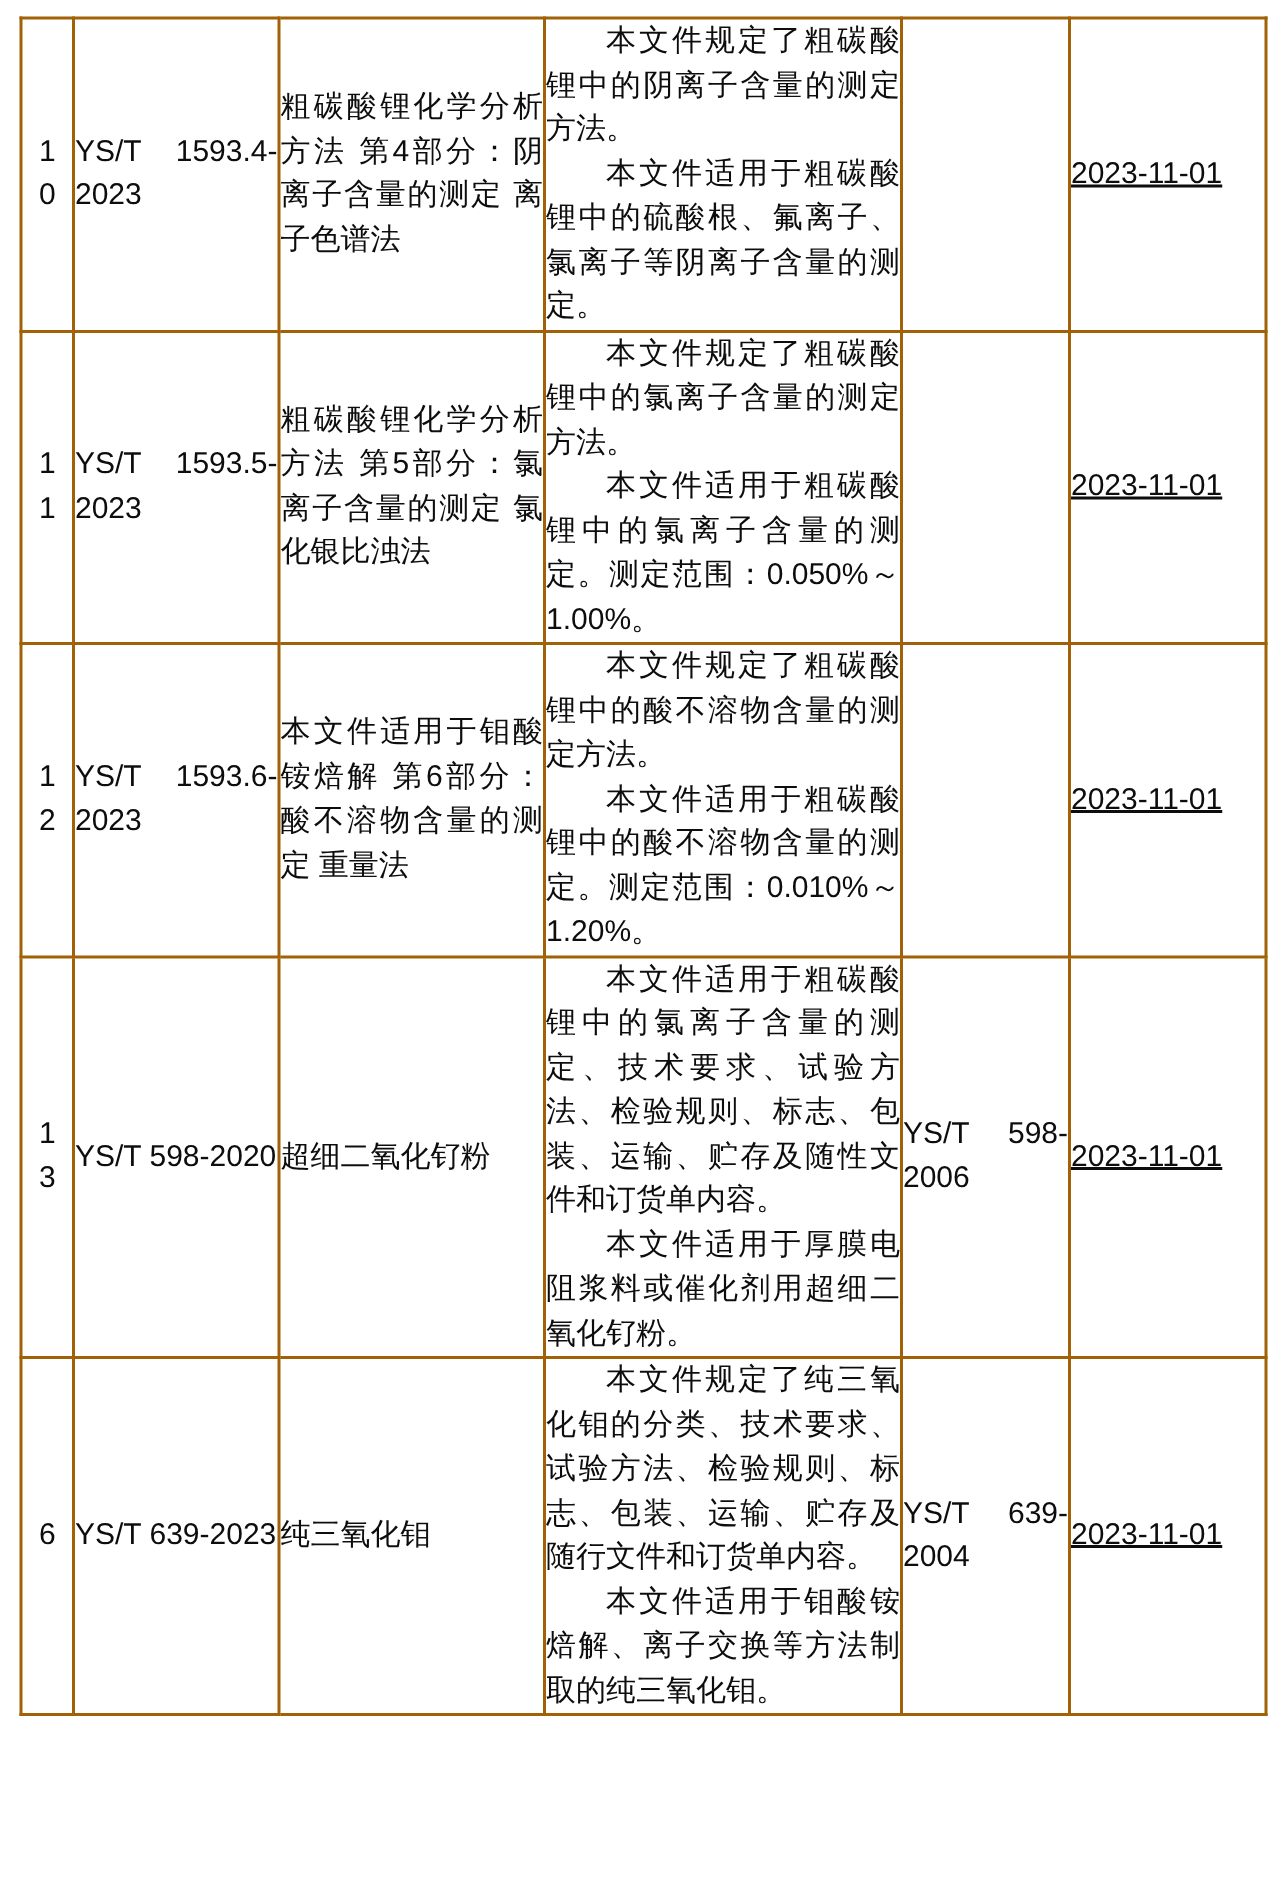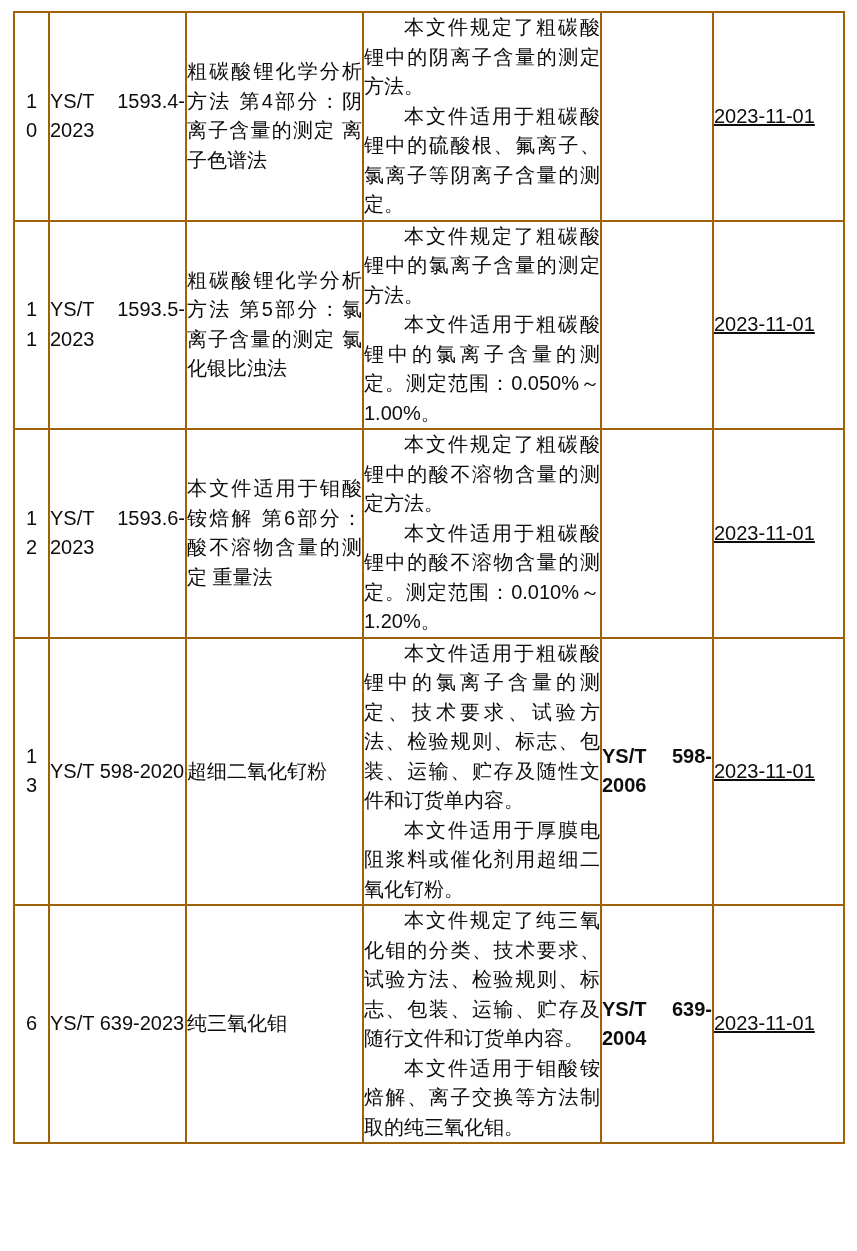--- a/index.html
+++ b/index.html
@@ -46,21 +46,21 @@
   td.code-cell .code{text-align:justify;}
   td.name-cell{padding:4px 17px;}
   td.name-cell .name{text-align:justify;}
   td.scope-cell{padding:5px 18px;vertical-align:middle;}
   td.scope-cell p{
     margin:0;
     text-indent:2em;
     text-align:justify;
   }
   td.repl-cell{padding:4px 5px 4px 6px;}
-  td.repl-cell .repl{text-align:justify;font-weight:bold;}
+  td.repl-cell .repl{text-align:justify;}
   td.date-cell{padding:4px 16px;}
   td.date-cell .date{text-align:left;text-decoration:underline;}
 </style>
 </head>
 <body>
 
 <div class="page">
   <table class="std">
     <colgroup>
       <col class="c-seq">

